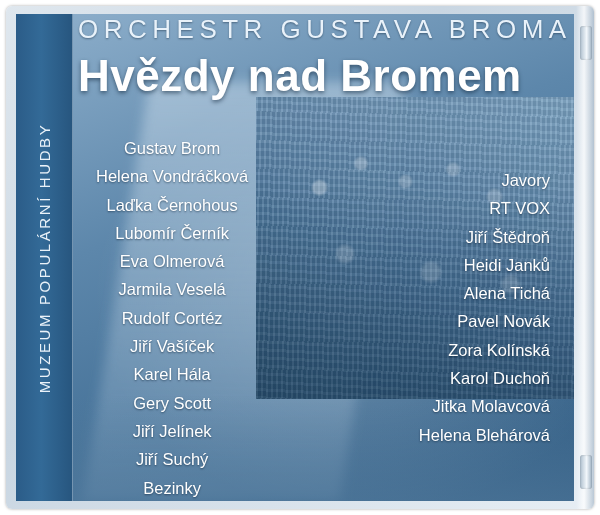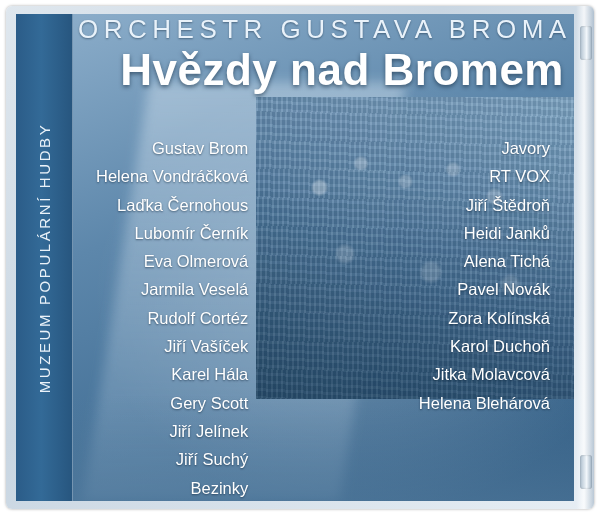--- a/index.html
+++ b/index.html
@@ -148,46 +148,47 @@
   .orchestra-line {
     color: #e9f2fa;
     font-size: 26px;
     letter-spacing: 5.5px;
     text-align: center;
     font-weight: 400;
     text-shadow: 0 1px 2px rgba(10,30,50,0.45);
     white-space: nowrap;
   }
   .main-title {
+    margin-top: 6px;
     color: #ffffff;
     font-size: 44px;
     font-weight: bold;
     letter-spacing: 0.5px;
-    text-align: right;
+    text-align: left;
     text-shadow: 0 2px 4px rgba(10,30,50,0.55);
     white-space: nowrap;
   }
 
   
   .names {
     position: absolute;
     left: 62px;
     right: 14px;
     top: 120px;
     bottom: 14px;
     display: flex;
     justify-content: space-between;
   }
   .col {
     display: flex;
     flex-direction: column;
     justify-content: flex-start;
   }
-  .col-left { align-items: flex-end; padding-left: 18px; }
-  .col-right { align-items: flex-end; padding-right: 10px; }
+  .col-left { align-items: center; padding-left: 18px; }
+  .col-right { align-items: flex-end; padding-right: 10px; margin-top: 32px; }
   .name {
     color: #ffffff;
     font-size: 16.5px;
     line-height: 28.3px;
     white-space: nowrap;
     text-shadow: 0 1px 2px rgba(10,30,50,0.55);
   }
 </style>
 </head>
 <body>

